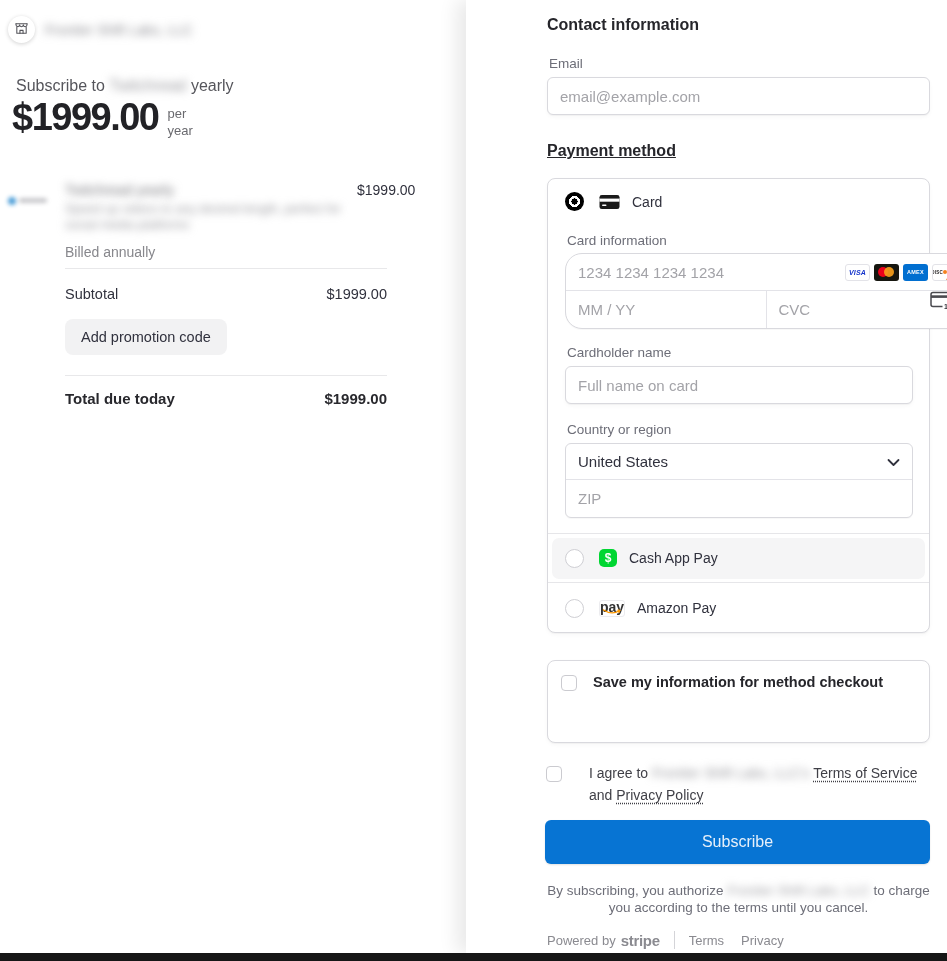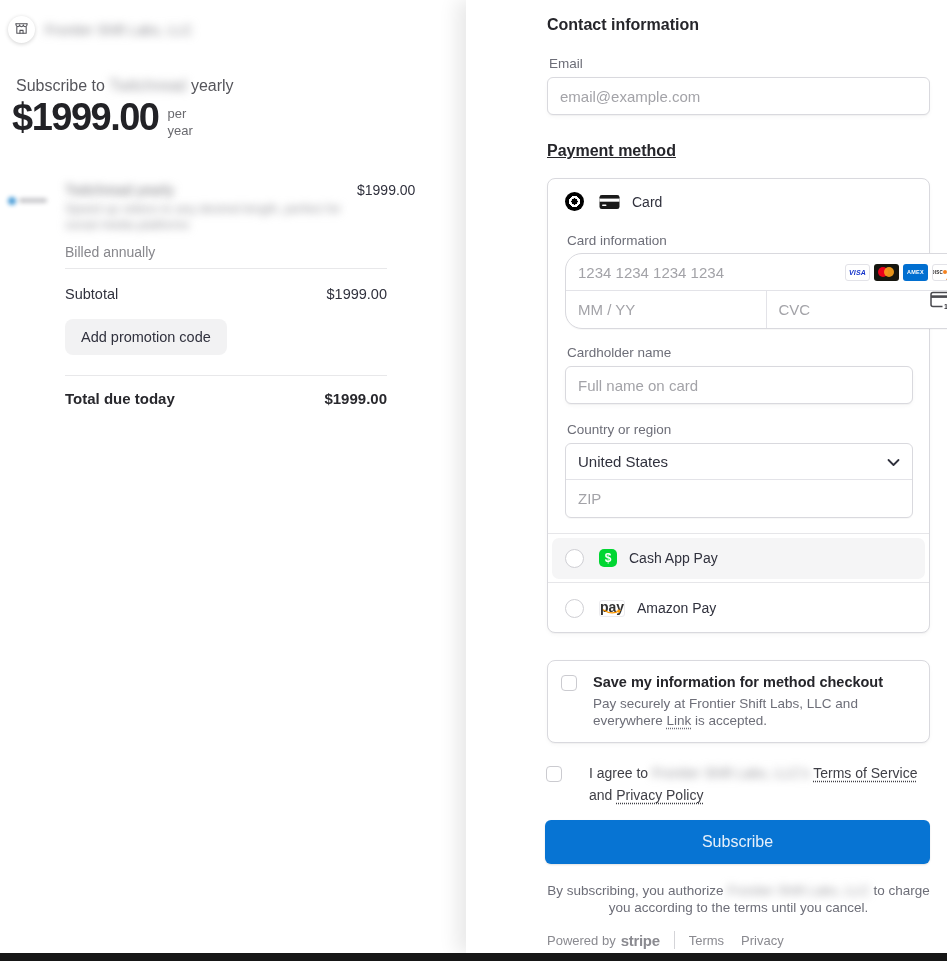--- a/index.html
+++ b/index.html
@@ -319,21 +319,20 @@
                 <path d="M1.5 1 Q 10 6.5 17.5 1.5 L16 1.2 M17.5 1.5 L17 3.4" stroke="#f90" stroke-width="1.4" stroke-linecap="round"></path>
               </svg>
           </span>
           <span class="pm-label opt-label-gap">Amazon Pay</span>
         </div>
       </div>
 
       <div class="save-box">
         <span class="checkbox save-check"></span>
         <div class="save-title">Save my information for method checkout</div>
-        <div class="save-desc"><span>Pay securely at Frontier Shift Labs, LLC and everywhere </span><span class="dotted-link">Link</span><span> is accepted.</span></div>
       </div>
 
       <div class="agree">
         <span class="checkbox agree-check"></span>
         <div class="agree-text"><span>I agree to </span><span class="redact">Frontier Shift Labs, LLC's </span><span class="dotted-link">Terms of Service</span><span> and </span><span class="dotted-link">Privacy Policy</span></div>
       </div>
 
       <button class="subscribe-btn">Subscribe</button>
 
       <div class="authorize"><span>By subscribing, you authorize </span><span class="redact">Frontier Shift Labs, LLC</span><span> to charge you according to the terms until you cancel.</span></div>

